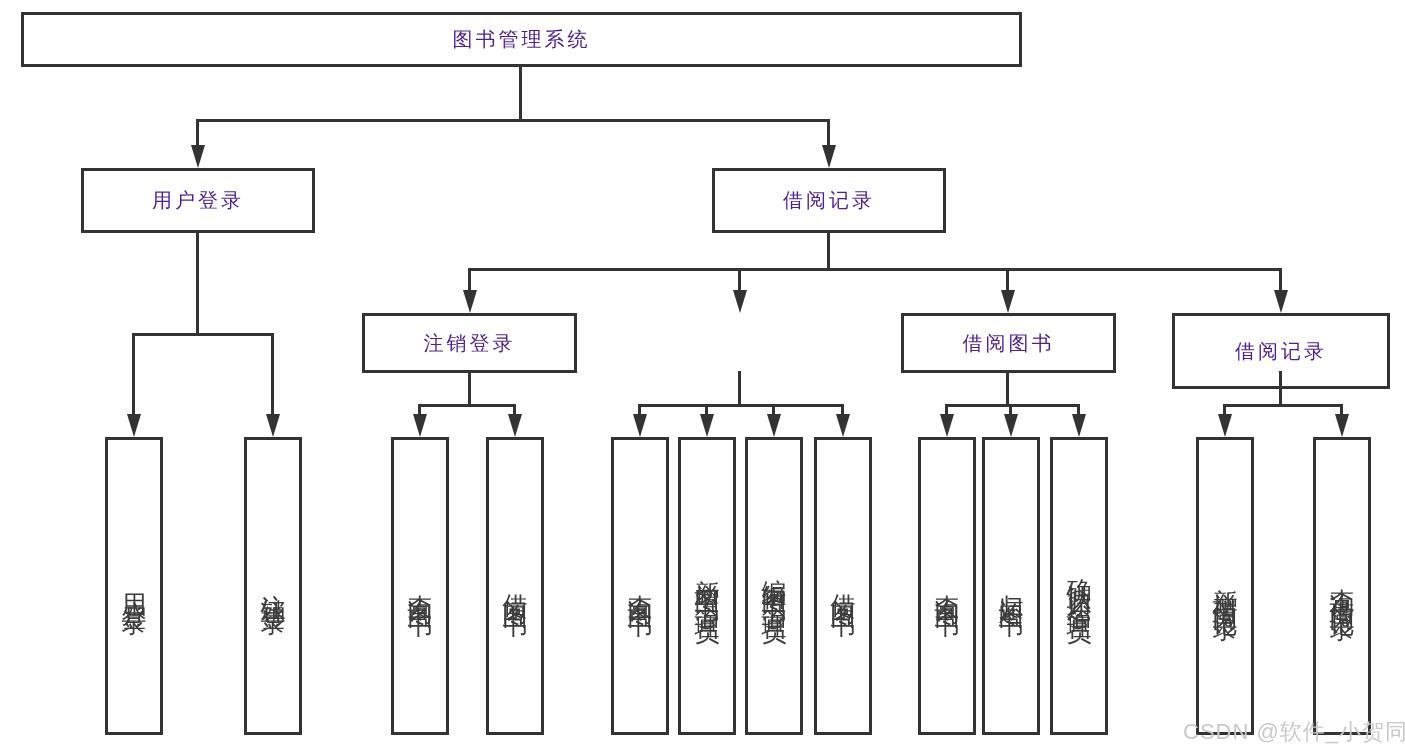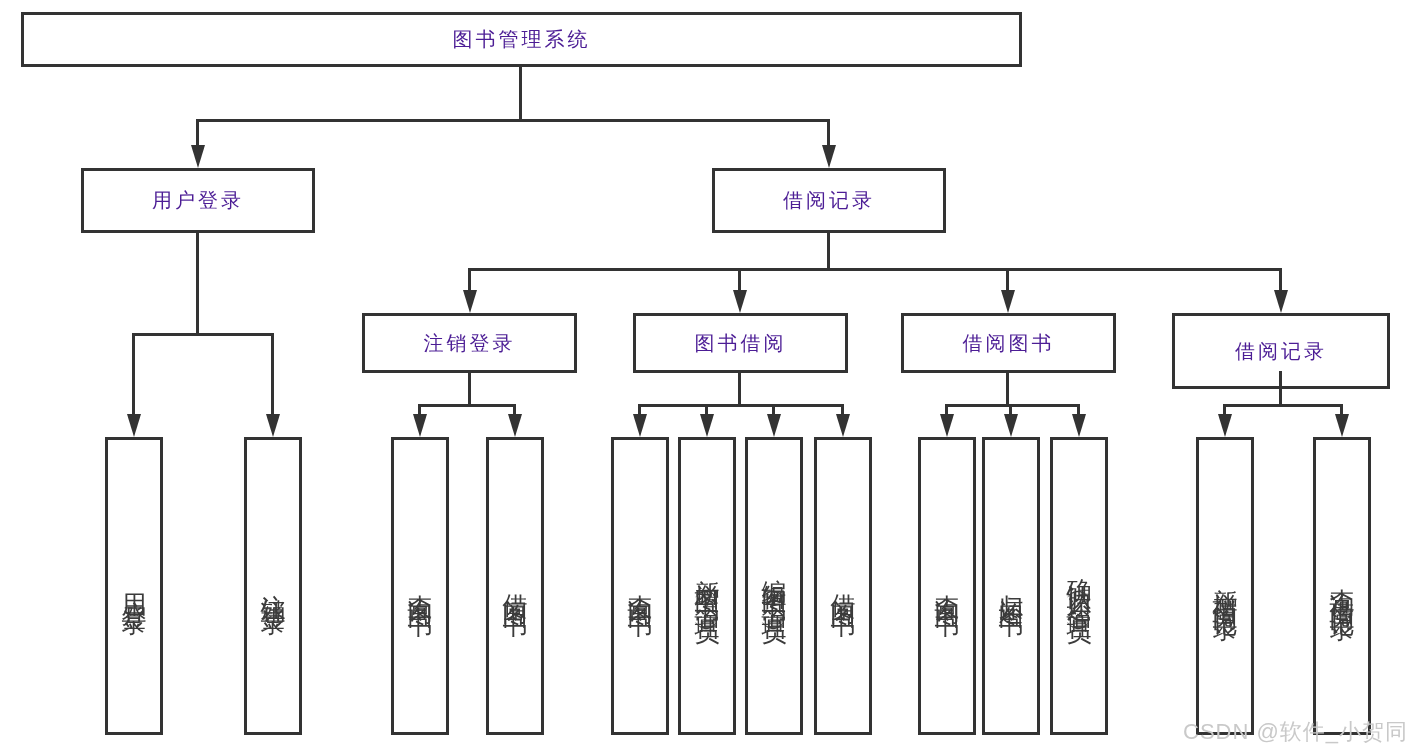--- a/index.html
+++ b/index.html
@@ -46,23 +46,20 @@
 
   <div class="node" style="left:81px; top:168px; width:234px; height:65px;">
     <span class="lbl">用户登录</span>
   </div>
   <div class="node" style="left:712px; top:168px; width:234px; height:65px;">
     <span class="lbl">借阅记录</span>
   </div>
 
   <div class="node" style="left:362px; top:313px; width:215px; height:60px;">
     <span class="lbl">注销登录</span>
-  </div>
-  <div class="node" style="left:633px; top:313px; width:215px; height:60px;">
-    <span class="lbl">图书借阅</span>
   </div>
   <div class="node" style="left:901px; top:313px; width:215px; height:60px;">
     <span class="lbl">借阅图书</span>
   </div>
   <div class="node" style="left:1172px; top:313px; width:218px; height:76px;">
     <span class="lbl">借阅记录</span>
   </div>
 
   <div class="leaf" style="left:105px;">
     <span class="lbl">用户登录</span>

